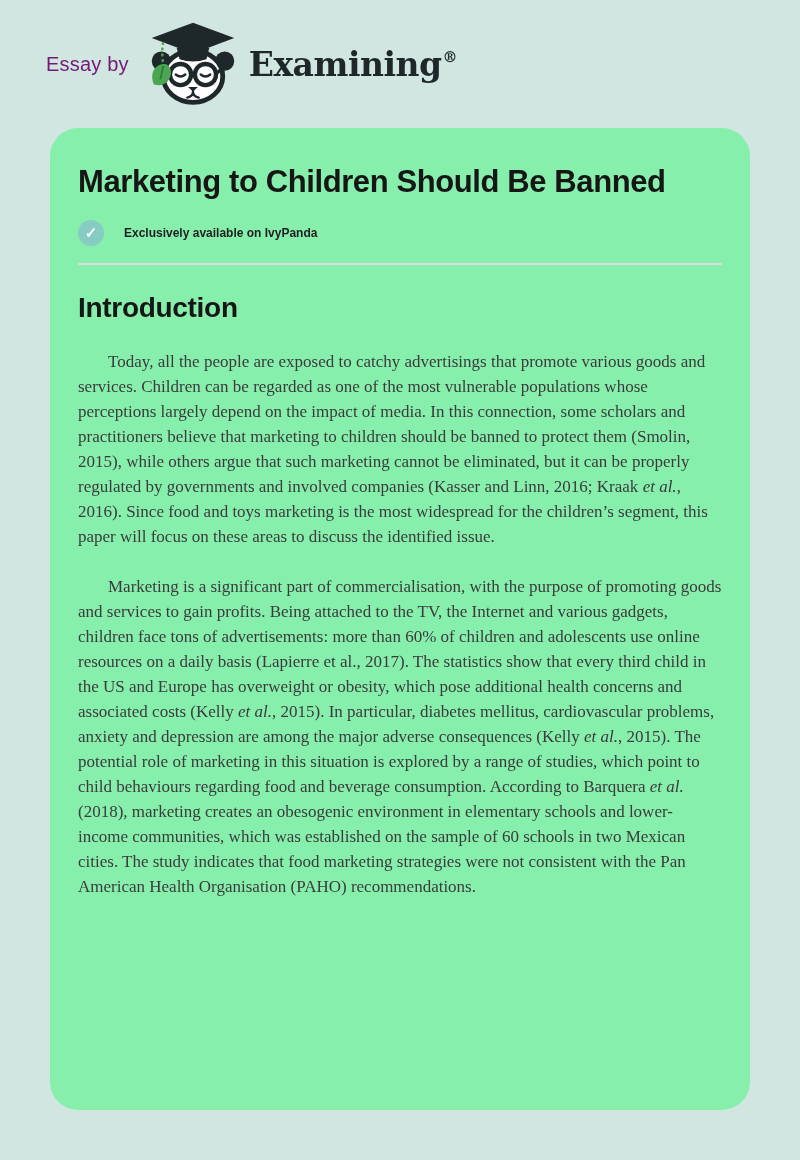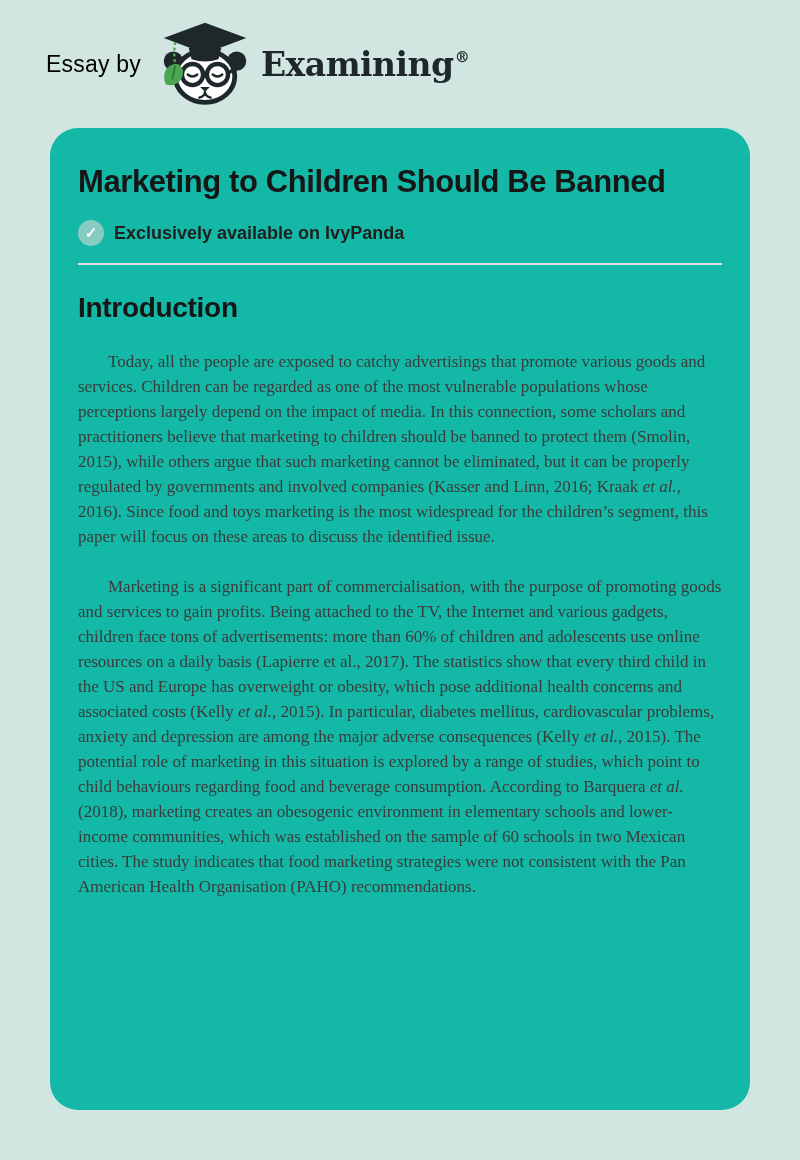--- a/index.html
+++ b/index.html
@@ -13,22 +13,22 @@
     overflow: hidden;
   }
   
   .site-header {
     height: 128px;
     display: flex;
     align-items: center;
     padding-left: 46px;
   }
   .essay-by {
-    font-size: 23px;
-    color: #000000;
+    font-size: 20px;
+    color: #701a75;
     letter-spacing: 0.2px;
   }
   .logo-icon {
     width: 96px;
     height: 90px;
     margin: 0 8px 0 16px;
     display: inline-flex;
     align-items: center;
     justify-content: center;
   }
@@ -45,21 +45,21 @@
     font-weight: 700;
     position: relative;
     top: -2px;
     left: 1px;
   }
   
   .card {
     width: 700px;
     height: 982px;
     margin: 0 auto;
-    background: #14b8a6;
+    background: #86efac;
     border-radius: 28px;
     padding: 34px 28px 60px 28px;
     overflow: hidden;
   }
   .essay-title {
     margin: 0 0 19px 0;
     font-size: 31px;
     line-height: 1.26;
     font-weight: 700;
     color: #161616;
@@ -77,22 +77,22 @@
     background: #87ccc3;
     color: #ffffff;
     display: flex;
     align-items: center;
     justify-content: center;
     font-size: 15px;
     font-weight: 700;
     flex: 0 0 auto;
   }
   .badge-text {
-    margin-left: 10px;
-    font-size: 18px;
+    margin-left: 20px;
+    font-size: 12px;
     font-weight: 700;
     color: #1f1f1f;
   }
   .divider {
     border: none;
     border-top: 2px solid #dcdcdc;
     margin: 0 0 23px 0;
   }
   .sections h2 {
     margin: 26px 0 21px 0;

